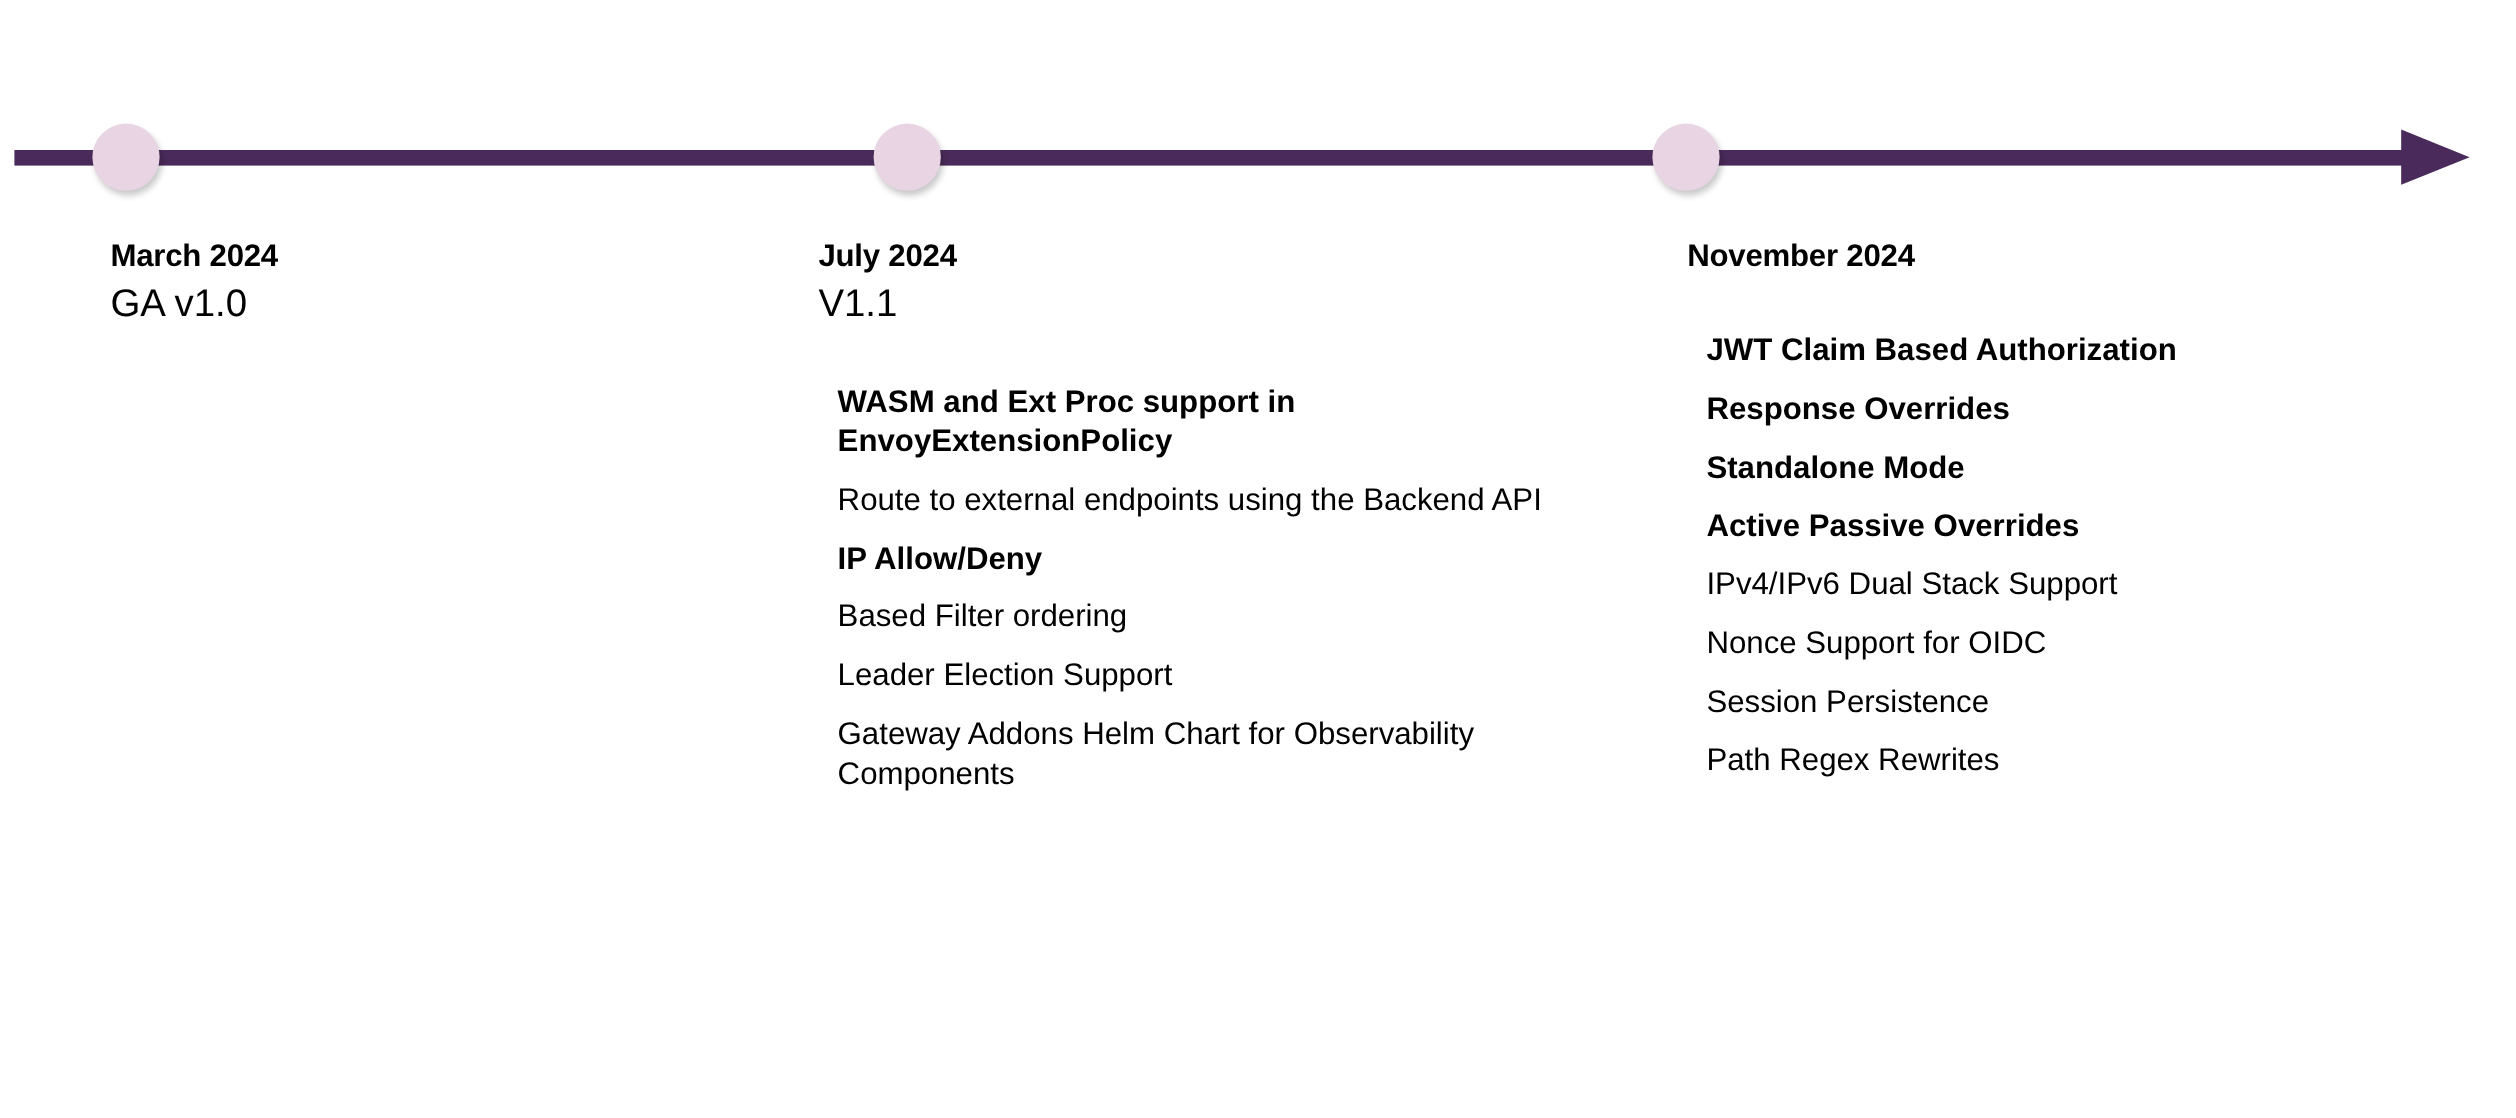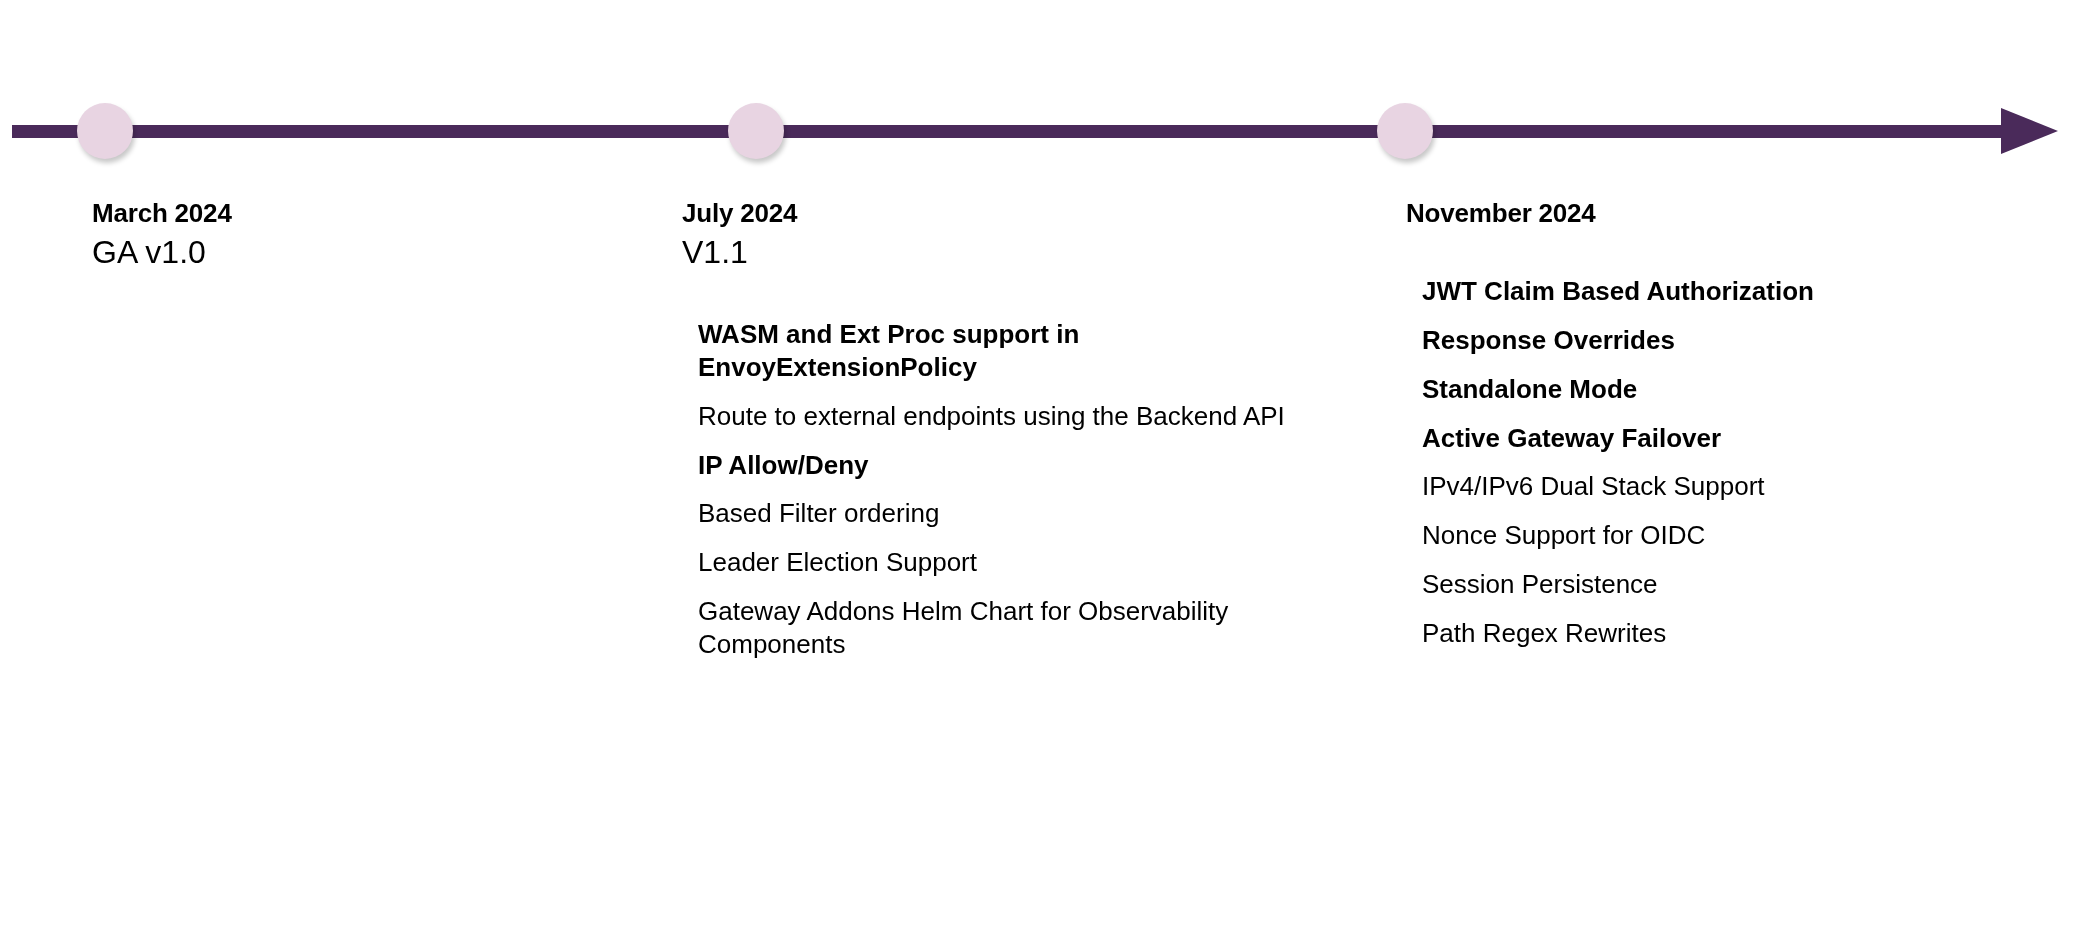--- a/index.html
+++ b/index.html
@@ -137,21 +137,21 @@
         <li class="feature-item">Gateway Addons Helm Chart for Observability Components</li>
       </ul>
   </div>
 
   <div class="milestone c2">
     <div class="milestone-date">November 2024</div>
     <ul class="feature-list">
         <li class="feature-item bold">JWT Claim Based Authorization</li>
         <li class="feature-item bold">Response Overrides</li>
         <li class="feature-item bold">Standalone Mode</li>
-        <li class="feature-item bold">Active Gateway Failover</li>
+        <li class="feature-item bold">Active Passive Overrides</li>
         <li class="feature-item">IPv4/IPv6 Dual Stack Support</li>
         <li class="feature-item">Nonce Support for OIDC</li>
         <li class="feature-item">Session Persistence</li>
         <li class="feature-item">Path Regex Rewrites</li>
       </ul>
   </div>
 
 </div>
 
 </body></html>

